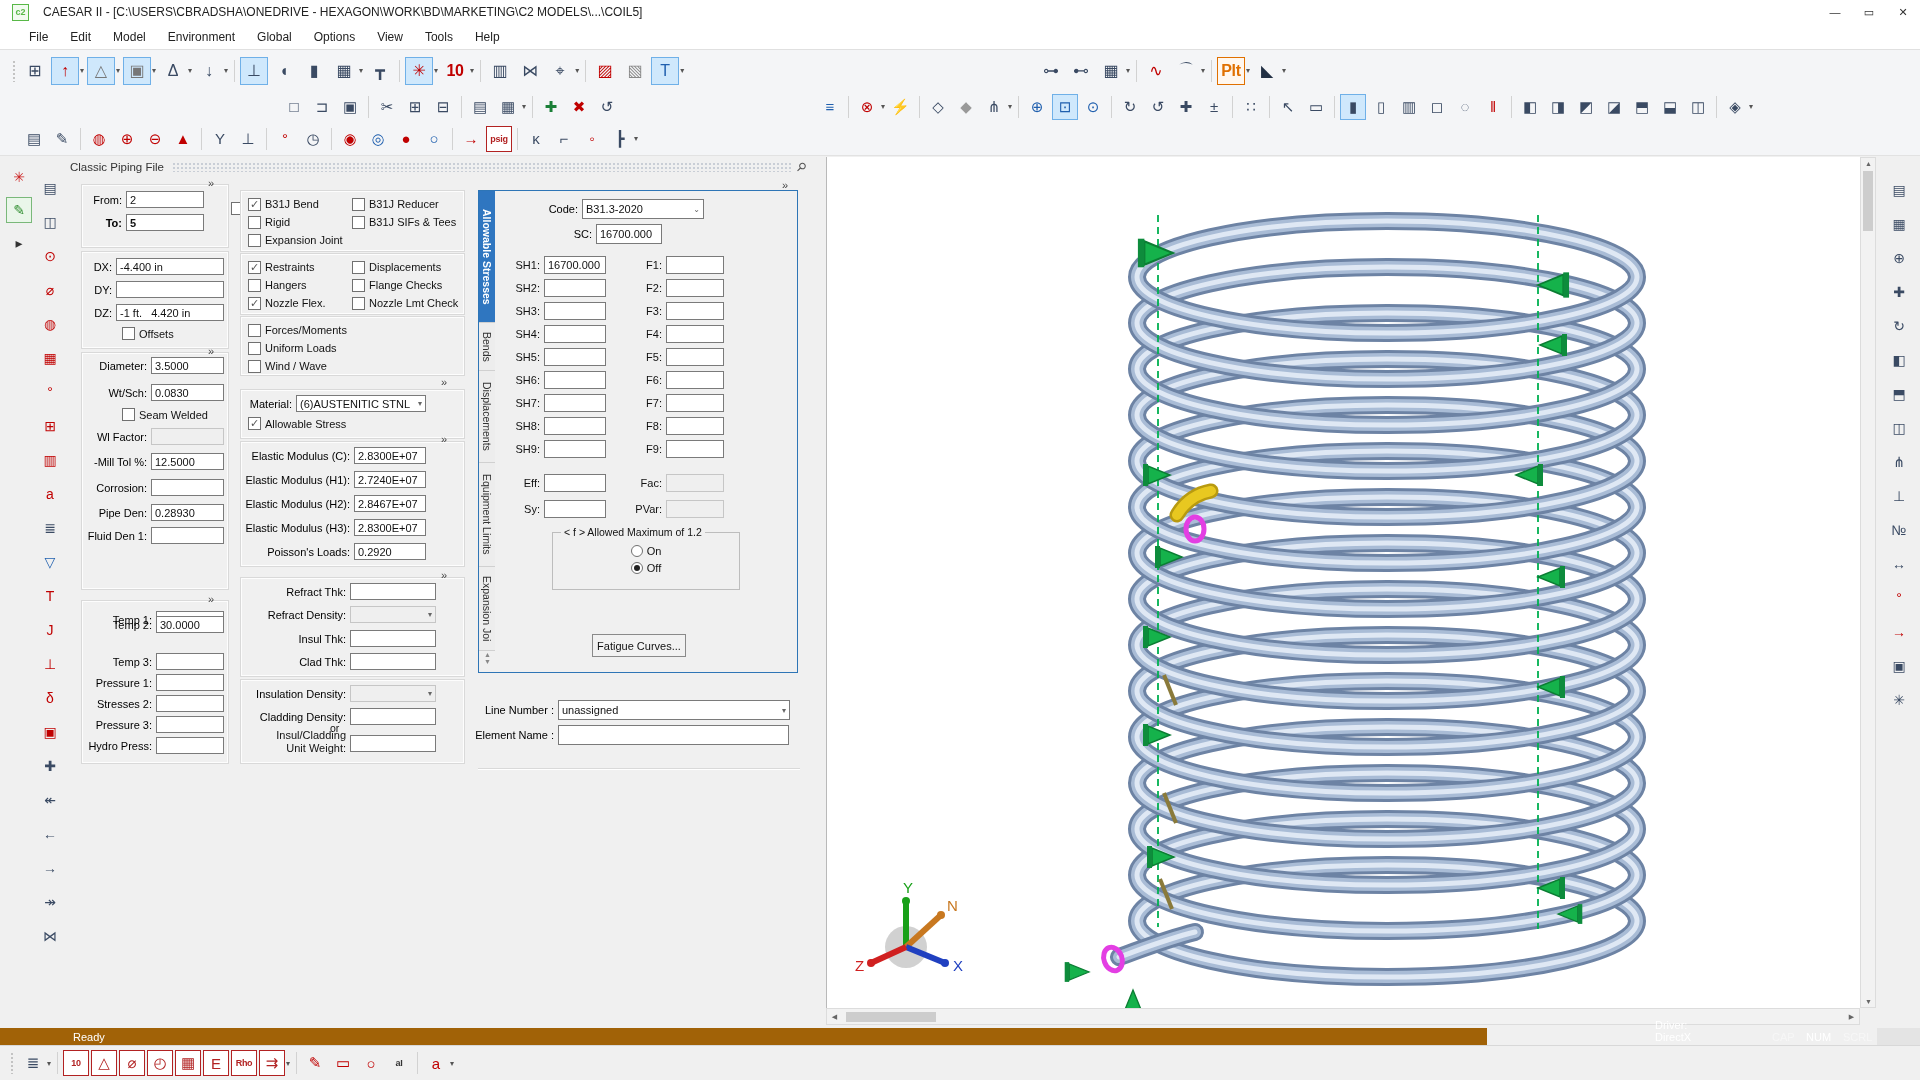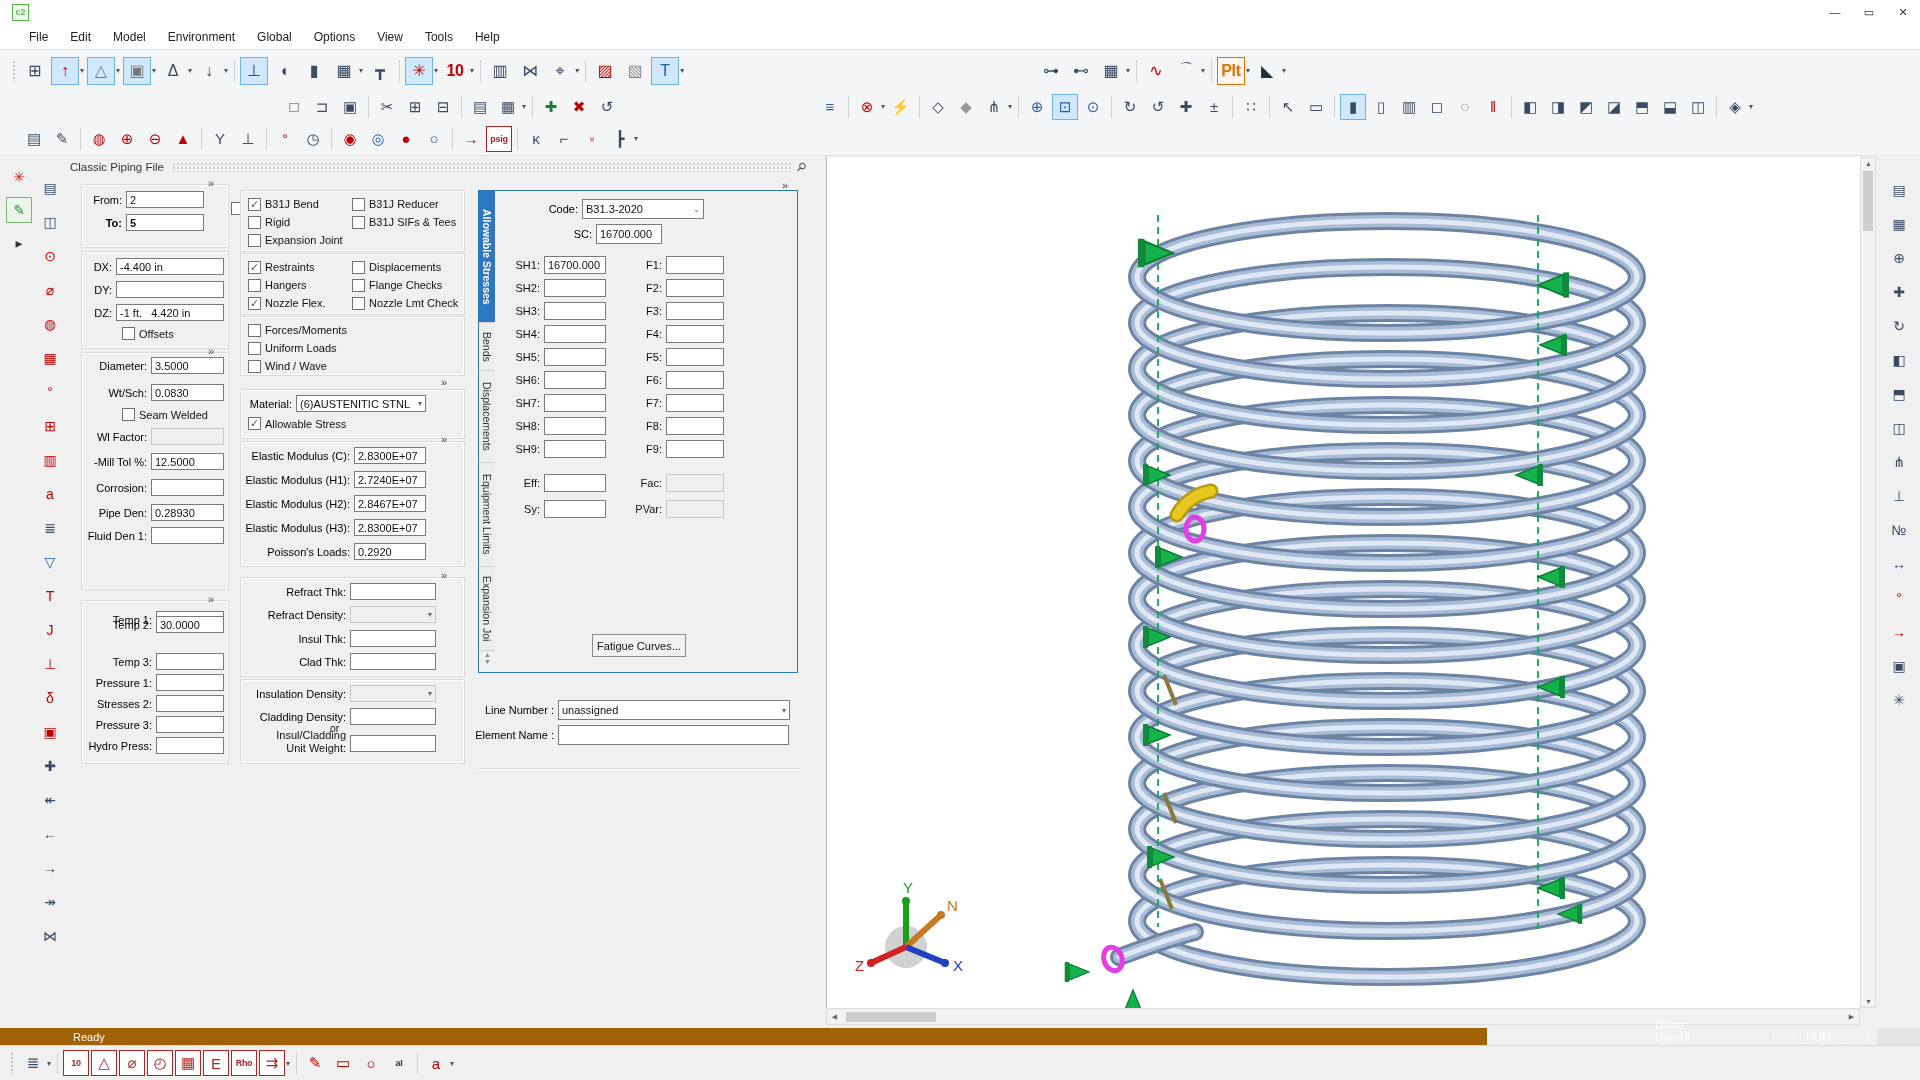--- a/index.html
+++ b/index.html
@@ -78,20 +78,21 @@
   #splitter{position:absolute;left:812px;top:157px;width:14px;height:868px;background:#f0f0f0;}
   .hline{position:absolute;height:1px;background:#d9d9d9;box-shadow:0 1px 0 #fff;}
 </style>
 </head>
 <body>
 
 <div id="app">
 
   <div id="titlebar">
     <div id="appicon">c2</div>
+    <div id="titletext">CAESAR II - [C:\USERS\CBRADSHA\ONEDRIVE - HEXAGON\WORK\BD\MARKETING\C2 MODELS\...\COIL5]</div>
     <div id="winbtns">
       <div class="wbtn">—</div>
       <div class="wbtn">▭</div>
       <div class="wbtn">✕</div>
     </div>
   </div>
 
   <div id="menubar">
       <span class="mitem">File</span>
       <span class="mitem">Edit</span>
@@ -619,20 +620,31 @@
     <span class="shl2">Fac:</span>
     <span class="finput shi2 dis"></span>
   </div>
   <div class="frow" style="left:506px;top:500px;">
     <span class="shl">Sy:</span>
     <span class="finput shi"></span>
     <span class="shl2">PVar:</span>
     <span class="finput shi2 dis"></span>
   </div>
 
+  <div class="abs" style="left:552px;top:532px;width:186px;height:56px;border:1px solid #bdbdbd;">
+    <span class="abs" style="left:8px;top:-7px;background:#f0f0f0;padding:0 3px;font-size:10.5px;white-space:nowrap;">&lt; f &gt; Allowed Maximum of 1.2</span>
+    <div style="display:flex;align-items:center;justify-content:center;margin-top:12px;gap:4px;">
+      <span class="radio"></span>
+      <span style="font-size:11px;">On</span>
+    </div>
+    <div style="display:flex;align-items:center;justify-content:center;margin-top:5px;gap:4px;">
+      <span class="radio sel"></span>
+      <span style="font-size:11px;">Off</span>
+    </div>
+  </div>
 
   <div class="btn3d abs" style="left:592px;top:634px;width:92px;height:21px;">Fatigue Curves...</div>
 
   <div class="frow" style="left:478px;top:700px;">
     <span class="flabel" style="width:76px;">Line Number :</span>
     <span class="finput fdd" style="width:232px;height:20px;">
       <span>unassigned</span>
       <span class="caret" style="top:5px;">▾</span>
     </span>
   </div>

